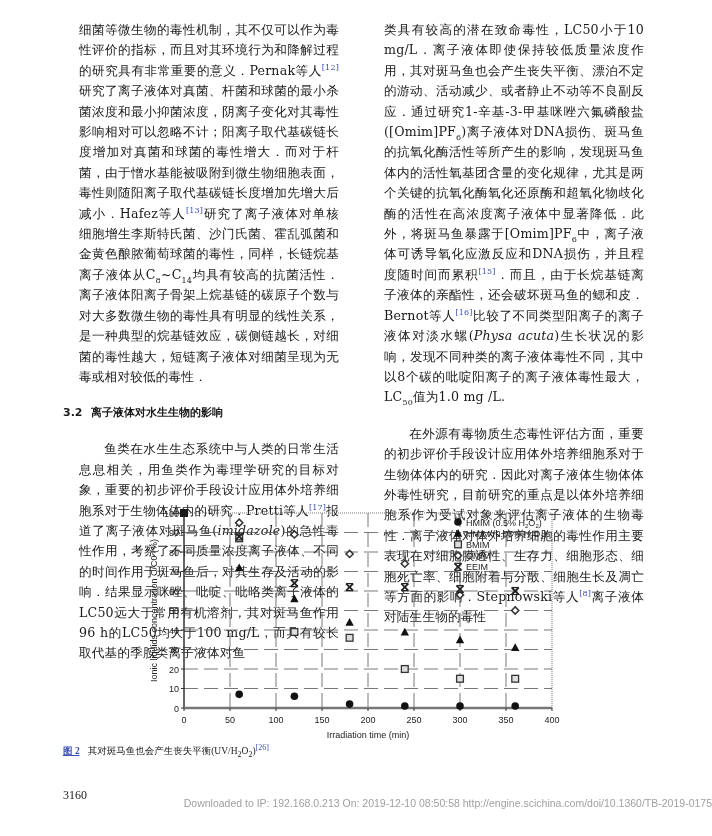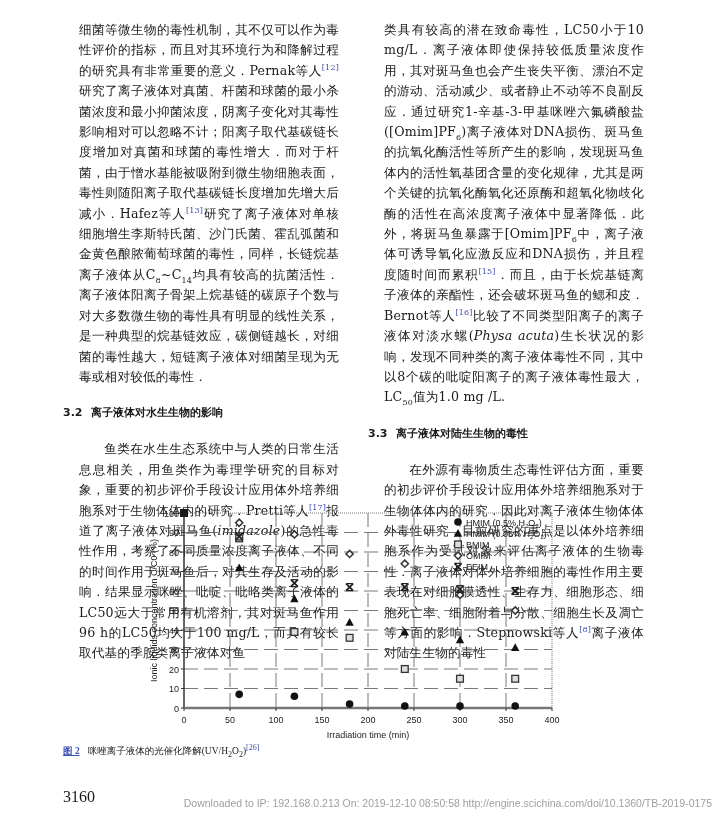--- a/index.html
+++ b/index.html
@@ -13,40 +13,39 @@
   .indent { text-indent: 2em; }
   .heading { font-family: "DejaVu Sans", "Liberation Sans", sans-serif; font-weight: bold;
              font-size: 11px; margin: 14px 0 6px 0; line-height: 20px; letter-spacing: 0; }
   .heading .num { display: inline-block; width: 28px; }
   .ref { color: #3b4fb3; font-size: 8px; vertical-align: super; line-height: 0; }
   sub { font-size: 8px; line-height: 0; }
   .chart { position: absolute; left: 140px; top: 500px; width: 440px; height: 245px; }
   .caption { position: absolute; left: 63px; top: 744px; font-size: 9.5px; line-height: 15px;
              font-family: "Liberation Serif", "DejaVu Serif", serif; }
   .caption .lbl { color: #3b4fb3; font-weight: bold; margin-right: 8px; text-decoration: underline; }
-  .pagenum { position: absolute; left: 63px; top: 788px; font-size: 16px;
+  .pagenum { position: absolute; left: 63px; top: 788px; font-size: 12px;
              font-family: "Liberation Serif", serif; }
   .footer { position: absolute; left: 0; width: 712px; top: 797px; text-align: right;
             font-size: 10.5px; color: #a0a0a0; font-family: "Liberation Sans", sans-serif; }
 </style>
 </head>
 <body>
 
 <div class="col col-left">
   <p class="para"><span>细菌等微生物的毒性机制，其不仅可以作为毒性评价的指标，而且对其环境行为和降解过程的研究具有非常重要的意义．Pernak等人</span><span class="ref">[12]</span><span>研究了离子液体对真菌、杆菌和球菌的最小杀菌浓度和最小抑菌浓度，阴离子变化对其毒性影响相对可以忽略不计；阳离子取代基碳链长度增加对真菌和球菌的毒性增大．而对于杆菌，由于憎水基能被吸附到微生物细胞表面，毒性则随阳离子取代基碳链长度增加先增大后减小．Hafez等人</span><span class="ref">[13]</span><span>研究了离子液体对单核细胞增生李斯特氏菌、沙门氏菌、霍乱弧菌和金黄色酿脓葡萄球菌的毒性，同样，长链烷基离子液体从C</span><sub>8</sub><span>~C</span><sub>14</sub><span>均具有较高的抗菌活性．离子液体阳离子骨架上烷基链的碳原子个数与对大多数微生物的毒性具有明显的线性关系，是一种典型的烷基链效应，碳侧链越长，对细菌的毒性越大，短链离子液体对细菌呈现为无毒或相对较低的毒性．</span></p>
 
   <div class="heading"><span class="num">3.2</span><span>离子液体对水生生物的影响</span></div>
 
   <p class="para indent"><span>鱼类在水生生态系统中与人类的日常生活息息相关，用鱼类作为毒理学研究的目标对象，重要的初步评价手段设计应用体外培养细胞系对于生物体体内的研究．Pretti等人</span><span class="ref">[17]</span><span>报道了离子液体对斑马鱼(</span><i>imidazole</i><span>)的急性毒性作用，考察了不同质量浓度离子液体、不同的时间作用于斑马鱼后，对其生存及活动的影响．结果显示咪唑、吡啶、吡咯类离子液体的LC50远大于常用有机溶剂，其对斑马鱼作用96 h的LC50均大于100 mg/L，而具有较长取代基的季胺类离子液体对鱼</span></p>
 </div>
 
 <div class="col col-right">
   <p class="para"><span>类具有较高的潜在致命毒性，LC50小于10 mg/L．离子液体即使保持较低质量浓度作用，其对斑马鱼也会产生丧失平衡、漂泊不定的游动、活动减少、或者静止不动等不良副反应．通过研究1-辛基-3-甲基咪唑六氟磷酸盐([Omim]PF</span><sub>6</sub><span>)离子液体对DNA损伤、斑马鱼的抗氧化酶活性等所产生的影响，发现斑马鱼体内的活性氧基团含量的变化规律，尤其是两个关键的抗氧化酶氧化还原酶和超氧化物歧化酶的活性在高浓度离子液体中显著降低．此外，将斑马鱼暴露于[Omim]PF</span><sub>6</sub><span>中，离子液体可诱导氧化应激反应和DNA损伤，并且程度随时间而累积</span><span class="ref">[15]</span><span>．而且，由于长烷基链离子液体的亲酯性，还会破坏斑马鱼的鳃和皮．Bernot等人</span><span class="ref">[16]</span><span>比较了不同类型阳离子的离子液体对淡水螺(</span><i>Physa  acuta</i><span>)生长状况的影响，发现不同种类的离子液体毒性不同，其中以8个碳的吡啶阳离子的离子液体毒性最大，LC</span><sub>50</sub><span>值为1.0 mg /L.</span></p>
 
-  <div class="heading"><span class="num">3.3</span><span>离子液体对陆生生物的毒性</span></div>
 
   <p class="para indent"><span>在外源有毒物质生态毒性评估方面，重要的初步评价手段设计应用体外培养细胞系对于生物体体内的研究．因此对离子液体生物体体外毒性研究，目前研究的重点是以体外培养细胞系作为受试对象来评估离子液体的生物毒性．离子液体对体外培养细胞的毒性作用主要表现在对细胞膜透性、生存力、细胞形态、细胞死亡率、细胞附着与分散、细胞生长及凋亡等方面的影响．Stepnowski等人</span><span class="ref">[8]</span><span>离子液体对陆生生物的毒性</span></p>
 </div>
 
 <div class="chart">
   <svg id="chart-svg" width="440" height="245" viewBox="0 0 440 245" font-family="Liberation Sans, DejaVu Sans, sans-serif">
       <line x1="44" x2="412" y1="188.5" y2="188.5" stroke="#555" stroke-width="0.8" stroke-dasharray="14,6"></line>
       <line x1="44" x2="412" y1="169" y2="169" stroke="#555" stroke-width="0.8" stroke-dasharray="14,6"></line>
       <line x1="44" x2="412" y1="149.5" y2="149.5" stroke="#555" stroke-width="0.8" stroke-dasharray="14,6"></line>
       <line x1="44" x2="412" y1="130" y2="130" stroke="#555" stroke-width="0.8" stroke-dasharray="14,6"></line>
@@ -167,17 +166,17 @@
       <text x="326" y="59.099999999999994" font-size="9" fill="#222">OMIM</text>
       <line x1="314.5" y1="63.3" x2="321.5" y2="70.3" stroke="#222" stroke-width="1.8"></line>
       <line x1="321.5" y1="63.3" x2="314.5" y2="70.3" stroke="#222" stroke-width="1.8"></line>
       <line x1="314.5" y1="63.3" x2="321.5" y2="63.3" stroke="#222" stroke-width="1.2"></line>
       <line x1="314.5" y1="70.3" x2="321.5" y2="70.3" stroke="#222" stroke-width="1.2"></line>
       <text x="326" y="70.3" font-size="9" fill="#222">EEIM</text>
     </svg>
 </div>
 
 <div class="caption">
-  <div><span class="lbl">图 2</span><span>咪唑离子液体的光催化降解(UV/H</span><sub>2</sub><span>O</span><sub>2</sub><span>)</span><span class="ref">[26]</span></div>
+  <div><span class="lbl">图 2</span><span>其对斑马鱼也会产生丧失平衡(UV/H</span><sub>2</sub><span>O</span><sub>2</sub><span>)</span><span class="ref">[26]</span></div>
 </div>
 
 <div class="pagenum">3160</div>
 <div class="footer">Downloaded to IP: 192.168.0.213 On: 2019-12-10 08:50:58 http://engine.scichina.com/doi/10.1360/TB-2019-0175</div>
 
 </body></html>

